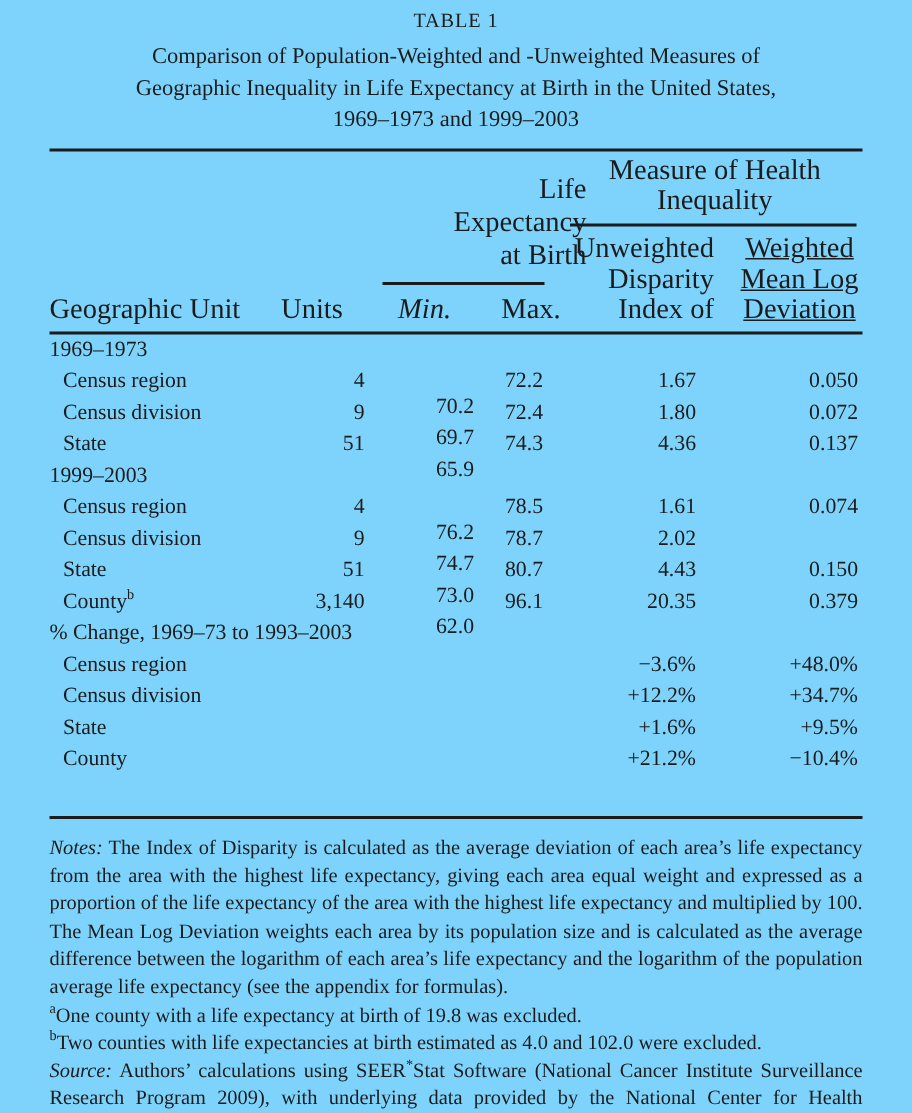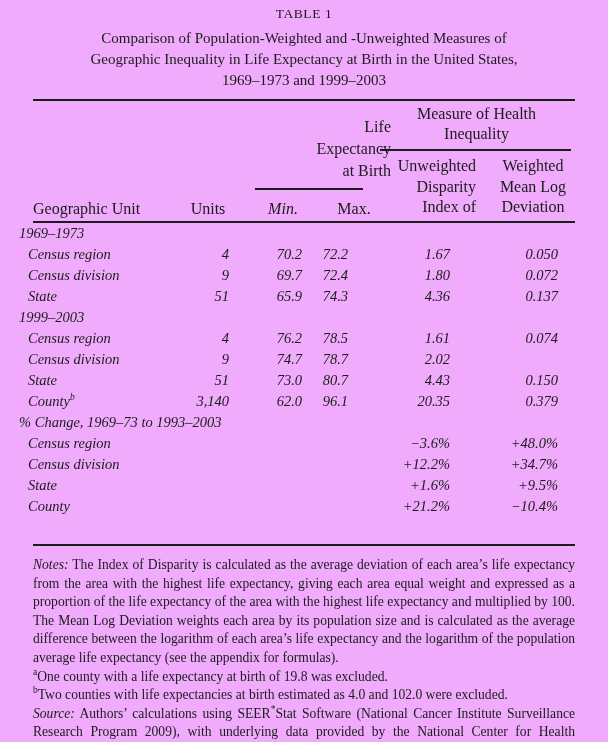--- a/index.html
+++ b/index.html
@@ -4,54 +4,54 @@
 <style>
   * { margin:0; padding:0; box-sizing:border-box; }
   html,body { background:#ffffff; }
   body {
     width:608px; height:742px;
     font-family:"Liberation Serif", serif;
     color:#1b1b1b;
     position:relative;
     overflow:hidden;
   }
-  .page { position:absolute; inset:0; background:#f0abfc; }
+  .page { position:absolute; inset:0; background:#7dd3fc; }
 
   
   .title-block { position:absolute; left:0; top:6px; width:608px; text-align:center; }
   .table-label { font-size:13.5px; letter-spacing:0.6px; margin-bottom:6px; }
   .caption-line { font-size:15px; line-height:21px; }
 
   
   .rule { position:absolute; left:33px; width:542px; height:2px; background:#1b1b1b; }
   .rule-top    { top:99px; }
   .rule-head   { top:221px; }
   .rule-bottom { top:544px; }
   .subrule { position:absolute; height:1.5px; background:#1b1b1b; }
 
   
-  .thead { position:absolute; left:33px; top:101px; width:542px; height:120px; font-size:16px; }
+  .thead { position:absolute; left:33px; top:101px; width:542px; height:120px; font-size:19px; }
   .h-geo   { position:absolute; left:0;     bottom:3px; }
   .h-units { position:absolute; left:150px; width:50px;  bottom:3px; text-align:center; }
   .h-min   { position:absolute; left:215px; width:70px;  bottom:3px; text-align:center;font-style:italic; }
   .h-max   { position:absolute; left:290px; width:62px;  bottom:3px; text-align:center; }
   .h-leb   { position:absolute; left:224px; width:134px; top:15px;  text-align:right; line-height:22px; }
   .leb-rule{ left:222px; width:108px; top:87px; }
   .h-mhi   { position:absolute; left:345px; width:197px; top:3px;   text-align:center; line-height:20px; }
   .mhi-rule{ left:347px; width:191px; top:48px; }
   .h-iod   { position:absolute; left:343px; width:100px; top:55px;  text-align:right; line-height:20.5px; }
-  .h-mld   { position:absolute; left:455px; width:90px;  top:55px;  text-align:center; line-height:20.5px; }
-
-  
-  .tbody { position:absolute; left:19px; top:223px; width:542px; font-size:14.5px;font-style:italic; }
+  .h-mld   { position:absolute; left:455px; width:90px;  top:55px;  text-align:center; line-height:20.5px;text-decoration:underline; }
+
+  
+  .tbody { position:absolute; left:33px; top:223px; width:542px; font-size:14.5px; }
   .trow { display:grid; grid-template-columns:165px 50px 70px 60px 95px 102px; height:21px; line-height:21px; }
   .section-label { grid-column:1 / -1; }
   .c-geo   { padding-left:9px; white-space:nowrap; }
   .c-units { text-align:right; padding-right:5px; }
-  .c-min   { text-align:right; padding-right:2px; }
+  .c-min   { text-align:right; padding-right:2px;margin-top:17px; }
   .c-max   { text-align:right; padding-right:16px; }
   .c-iod   { text-align:right; padding-right:9px; }
   .c-mld   { text-align:right; padding-right:3px; }
   sup { font-size:9.5px; line-height:0; }
 
   
   .notes { position:absolute; left:33px; top:556px; width:542px; font-size:13.6px; line-height:18.6px; text-align:justify; }
   .notes p { margin:0; }
   .ital { font-style:italic;margin-top:12px; }
 </style>

